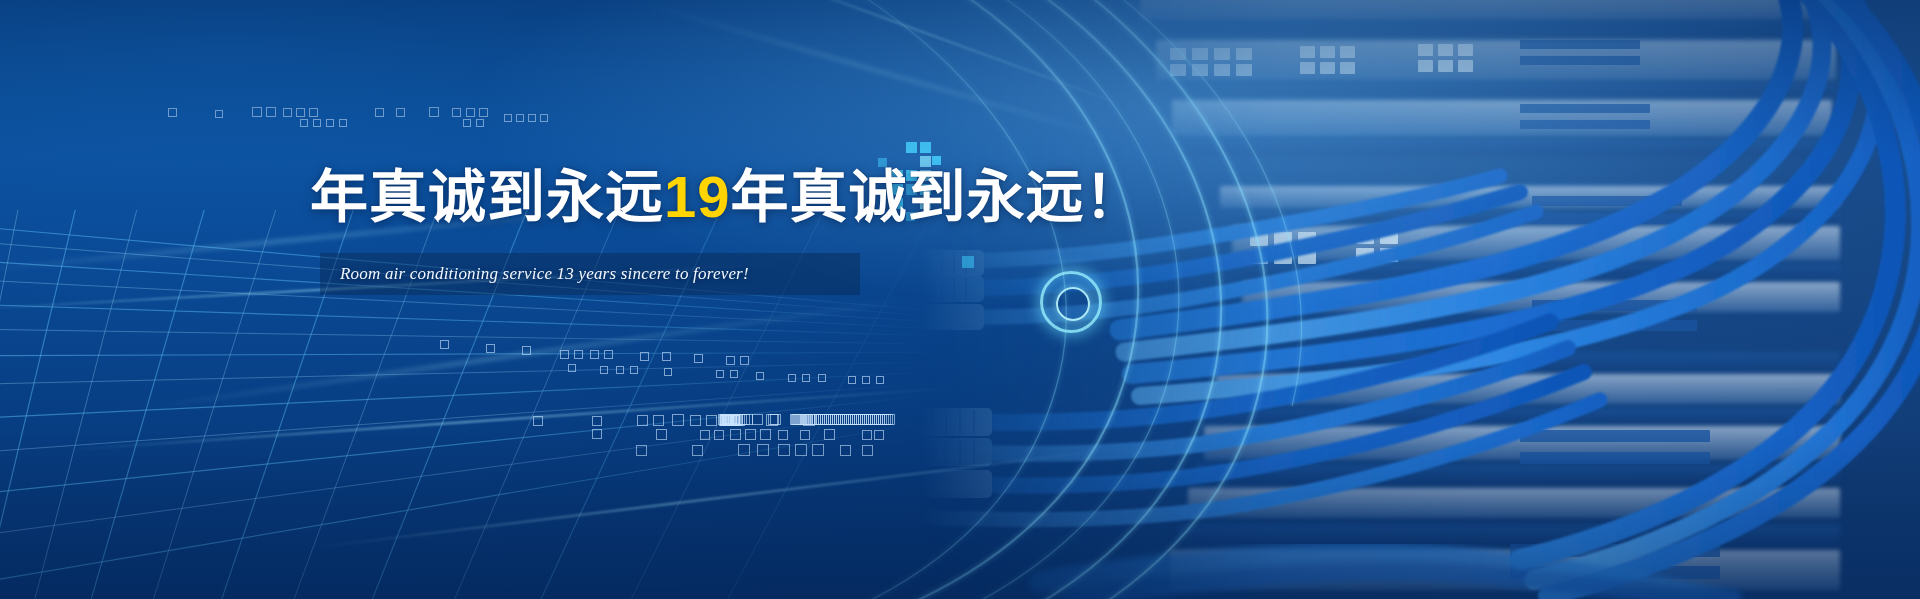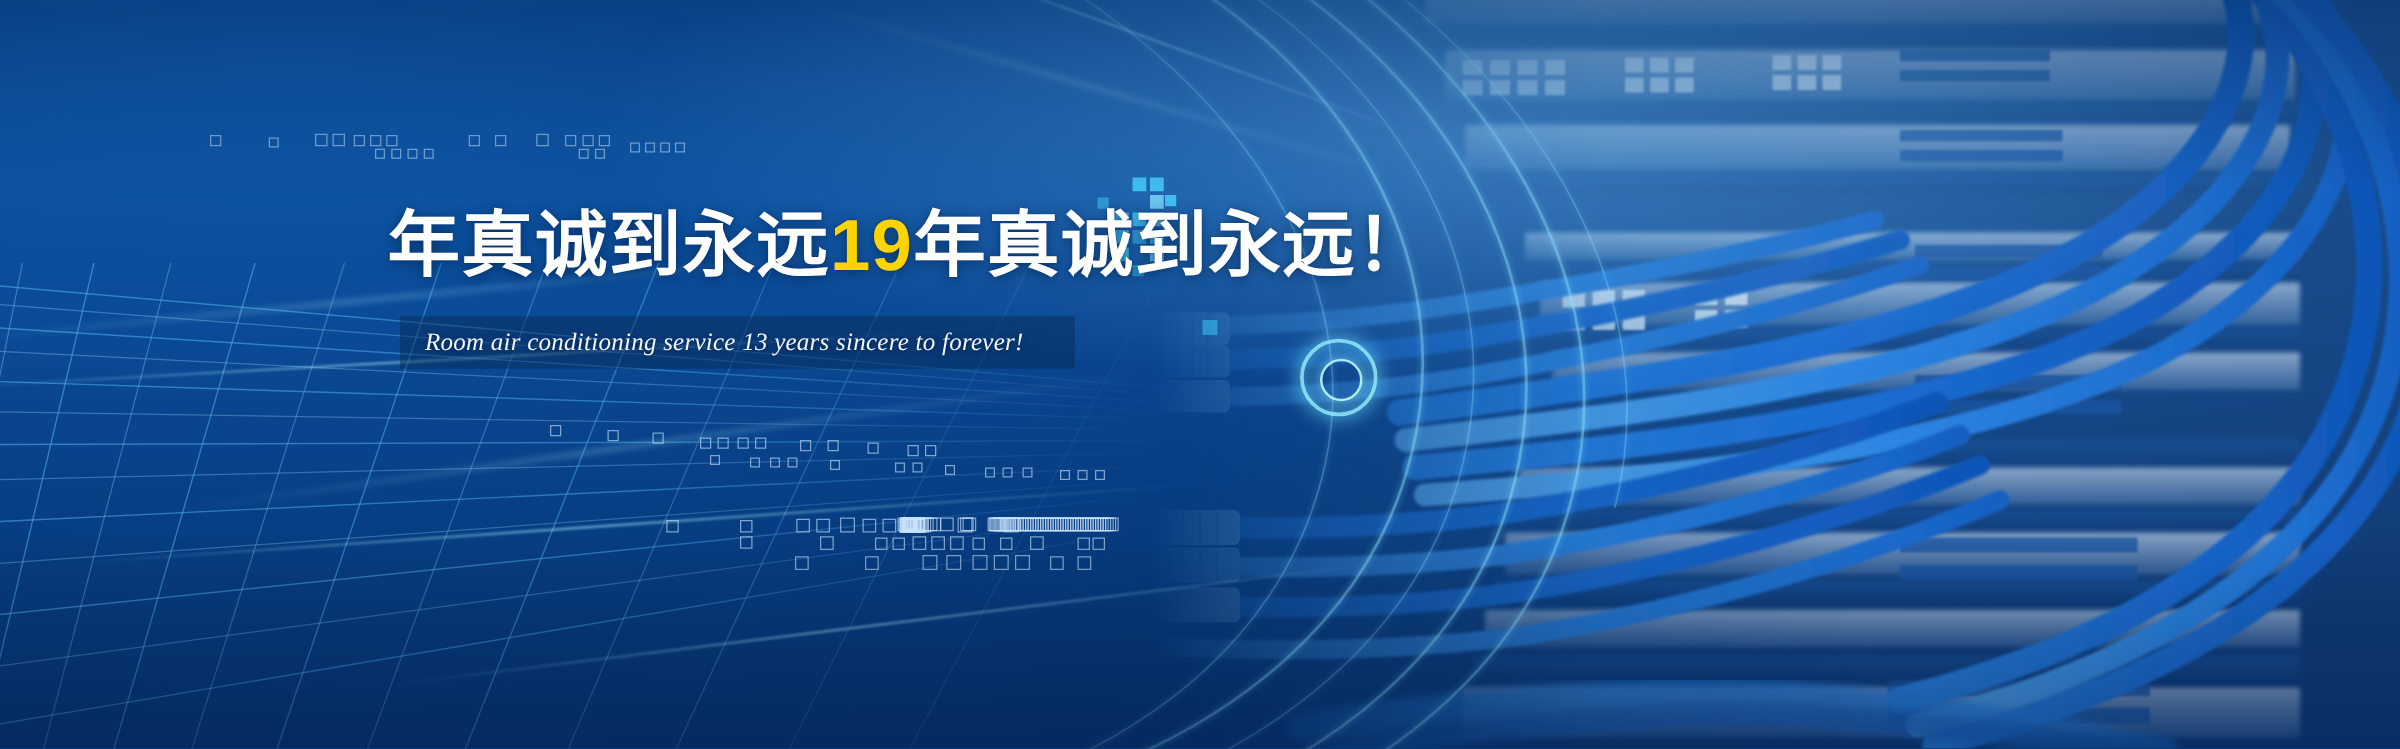--- a/index.html
+++ b/index.html
@@ -134,21 +134,21 @@
     width:540px; height:42px;
     background:rgba(8,42,84,.46);
   }
   .subtitle{
     position:absolute;
     left:340px; top:253px;
     width:506px; height:42px;
     display:flex; align-items:center;
     font-family:"Liberation Serif", serif;
     font-style:italic;
-    font-size:20px;
+    font-size:17px;
     color:#f2f8ff;
     white-space:nowrap;
     letter-spacing:.2px;
     text-shadow:0 1px 4px rgba(2,22,55,.7);
   }
 </style>
 </head>
 <body>
 
 <div id="banner">

